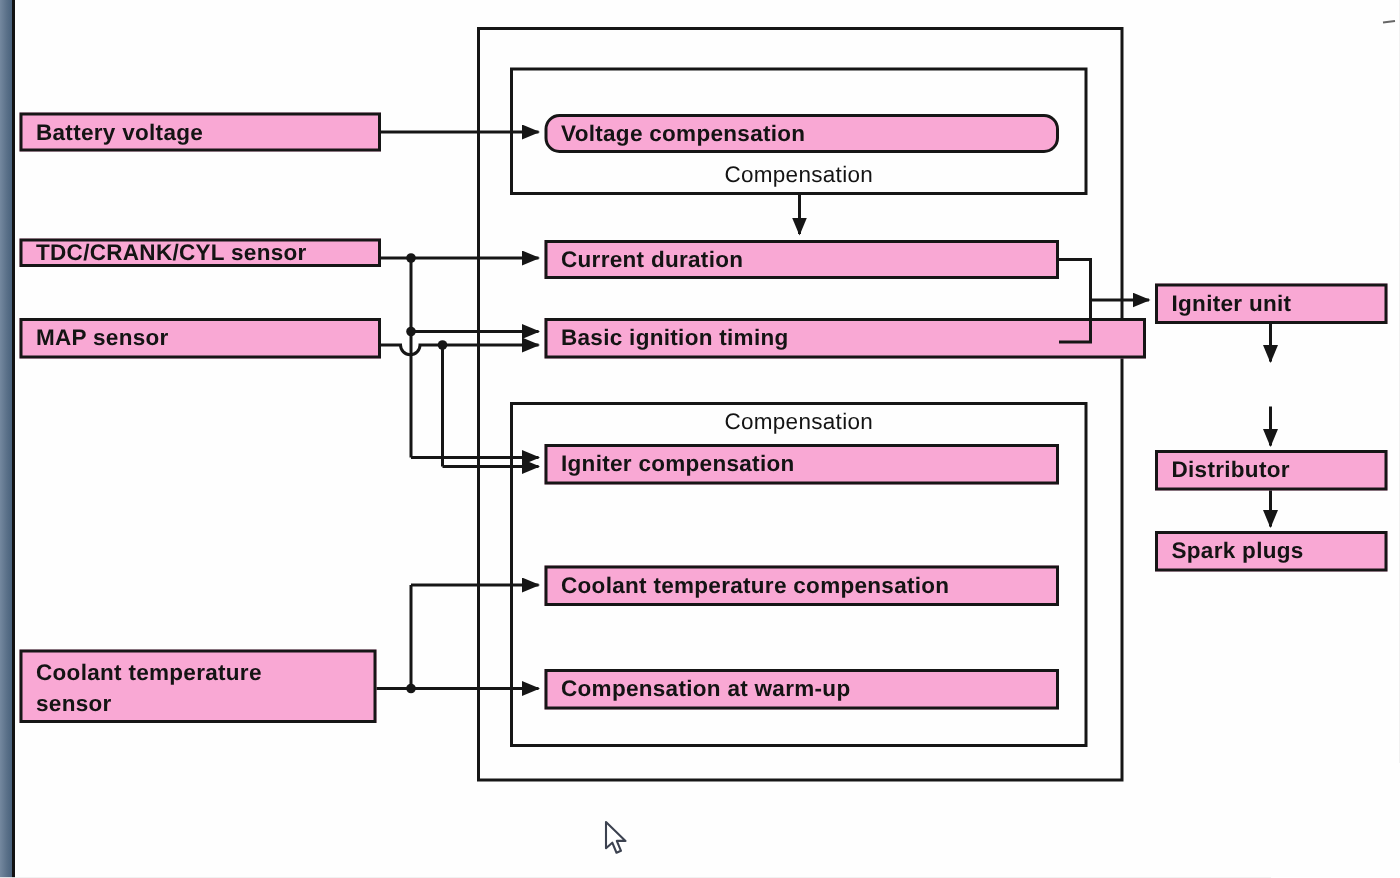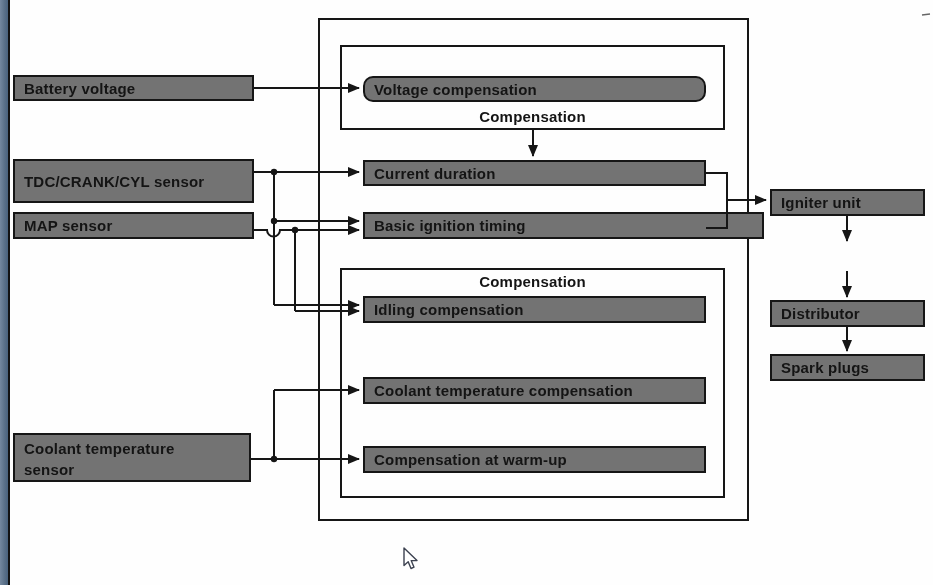--- a/index.html
+++ b/index.html
@@ -11,60 +11,60 @@
   }
   .edge-strip{
     position:absolute;left:0;top:0;width:8px;height:585px;
     background:linear-gradient(90deg,#74889f 0%,#5b7189 55%,#49627d 100%);
   }
   .edge-line{
     position:absolute;left:8px;top:0;width:2px;height:585px;background:#121212;
   }
   .box{
     position:absolute;box-sizing:border-box;
-    background:#737373;border:2px solid #161616;
+    background:#f9a8d4;border:2px solid #161616;
     display:flex;align-items:center;
     font-size:15px;font-weight:700;letter-spacing:.2px;
     padding-left:9px;white-space:pre-line;line-height:21px;
   }
   .frame{
     position:absolute;box-sizing:border-box;border:2px solid #161616;background:transparent;
   }
   .group-label{
     position:absolute;text-align:center;
-    font-size:15px;font-weight:700;letter-spacing:.2px;
+    font-size:15px;font-weight:400;letter-spacing:.2px;
   }
   .wires{position:absolute;left:0;top:0;width:933px;height:585px;pointer-events:none;}
   .cursor{position:absolute;left:398px;top:546px;width:22px;height:26px;}
 </style>
 </head>
 <body>
 
 <div class="stage">
 
   <div class="edge-strip"></div>
   <div class="edge-line"></div>
 
   <div class="box" style="left:13px;top:75px;width:241px;height:26px;">Battery voltage</div>
-  <div class="box" style="left:13px;top:159px;width:241px;height:44px;">TDC/CRANK/CYL sensor</div>
+  <div class="box" style="left:13px;top:159px;width:241px;height:19px;">TDC/CRANK/CYL sensor</div>
   <div class="box" style="left:13px;top:212px;width:241px;height:27px;">MAP sensor</div>
   <div class="box" style="left:13px;top:433px;width:238px;height:49px;align-items:flex-start;padding-top:3px;">Coolant temperature
 sensor</div>
 
   <div class="frame" style="left:318px;top:18px;width:431px;height:503px;"></div>
   <div class="frame" style="left:340px;top:45px;width:385px;height:85px;"></div>
   <div class="frame" style="left:340px;top:268px;width:385px;height:230px;"></div>
 
   <div class="group-label" style="left:340px;top:108px;width:385px;">Compensation</div>
   <div class="group-label" style="left:340px;top:273px;width:385px;">Compensation</div>
 
   <div class="box" style="left:363px;top:76px;width:343px;height:26px;border-radius:10px;">Voltage compensation</div>
   <div class="box" style="left:363px;top:160px;width:343px;height:26px;">Current duration</div>
   <div class="box" style="left:363px;top:212px;width:401px;height:27px;">Basic ignition timing</div>
-  <div class="box" style="left:363px;top:296px;width:343px;height:27px;">Idling compensation</div>
+  <div class="box" style="left:363px;top:296px;width:343px;height:27px;">Igniter compensation</div>
   <div class="box" style="left:363px;top:377px;width:343px;height:27px;">Coolant temperature compensation</div>
   <div class="box" style="left:363px;top:446px;width:343px;height:27px;">Compensation at warm-up</div>
 
   <div class="box" style="left:770px;top:189px;width:155px;height:27px;">Igniter unit</div>
   <div class="box" style="left:770px;top:300px;width:155px;height:27px;">Distributor</div>
   <div class="box" style="left:770px;top:354px;width:155px;height:27px;">Spark plugs</div>
 
   <svg class="wires" viewBox="0 0 933 585">
     <defs>
       <marker id="ah" viewBox="0 0 12 10" refX="11" refY="5" markerWidth="12" markerHeight="10" orient="auto" markerUnits="userSpaceOnUse">

